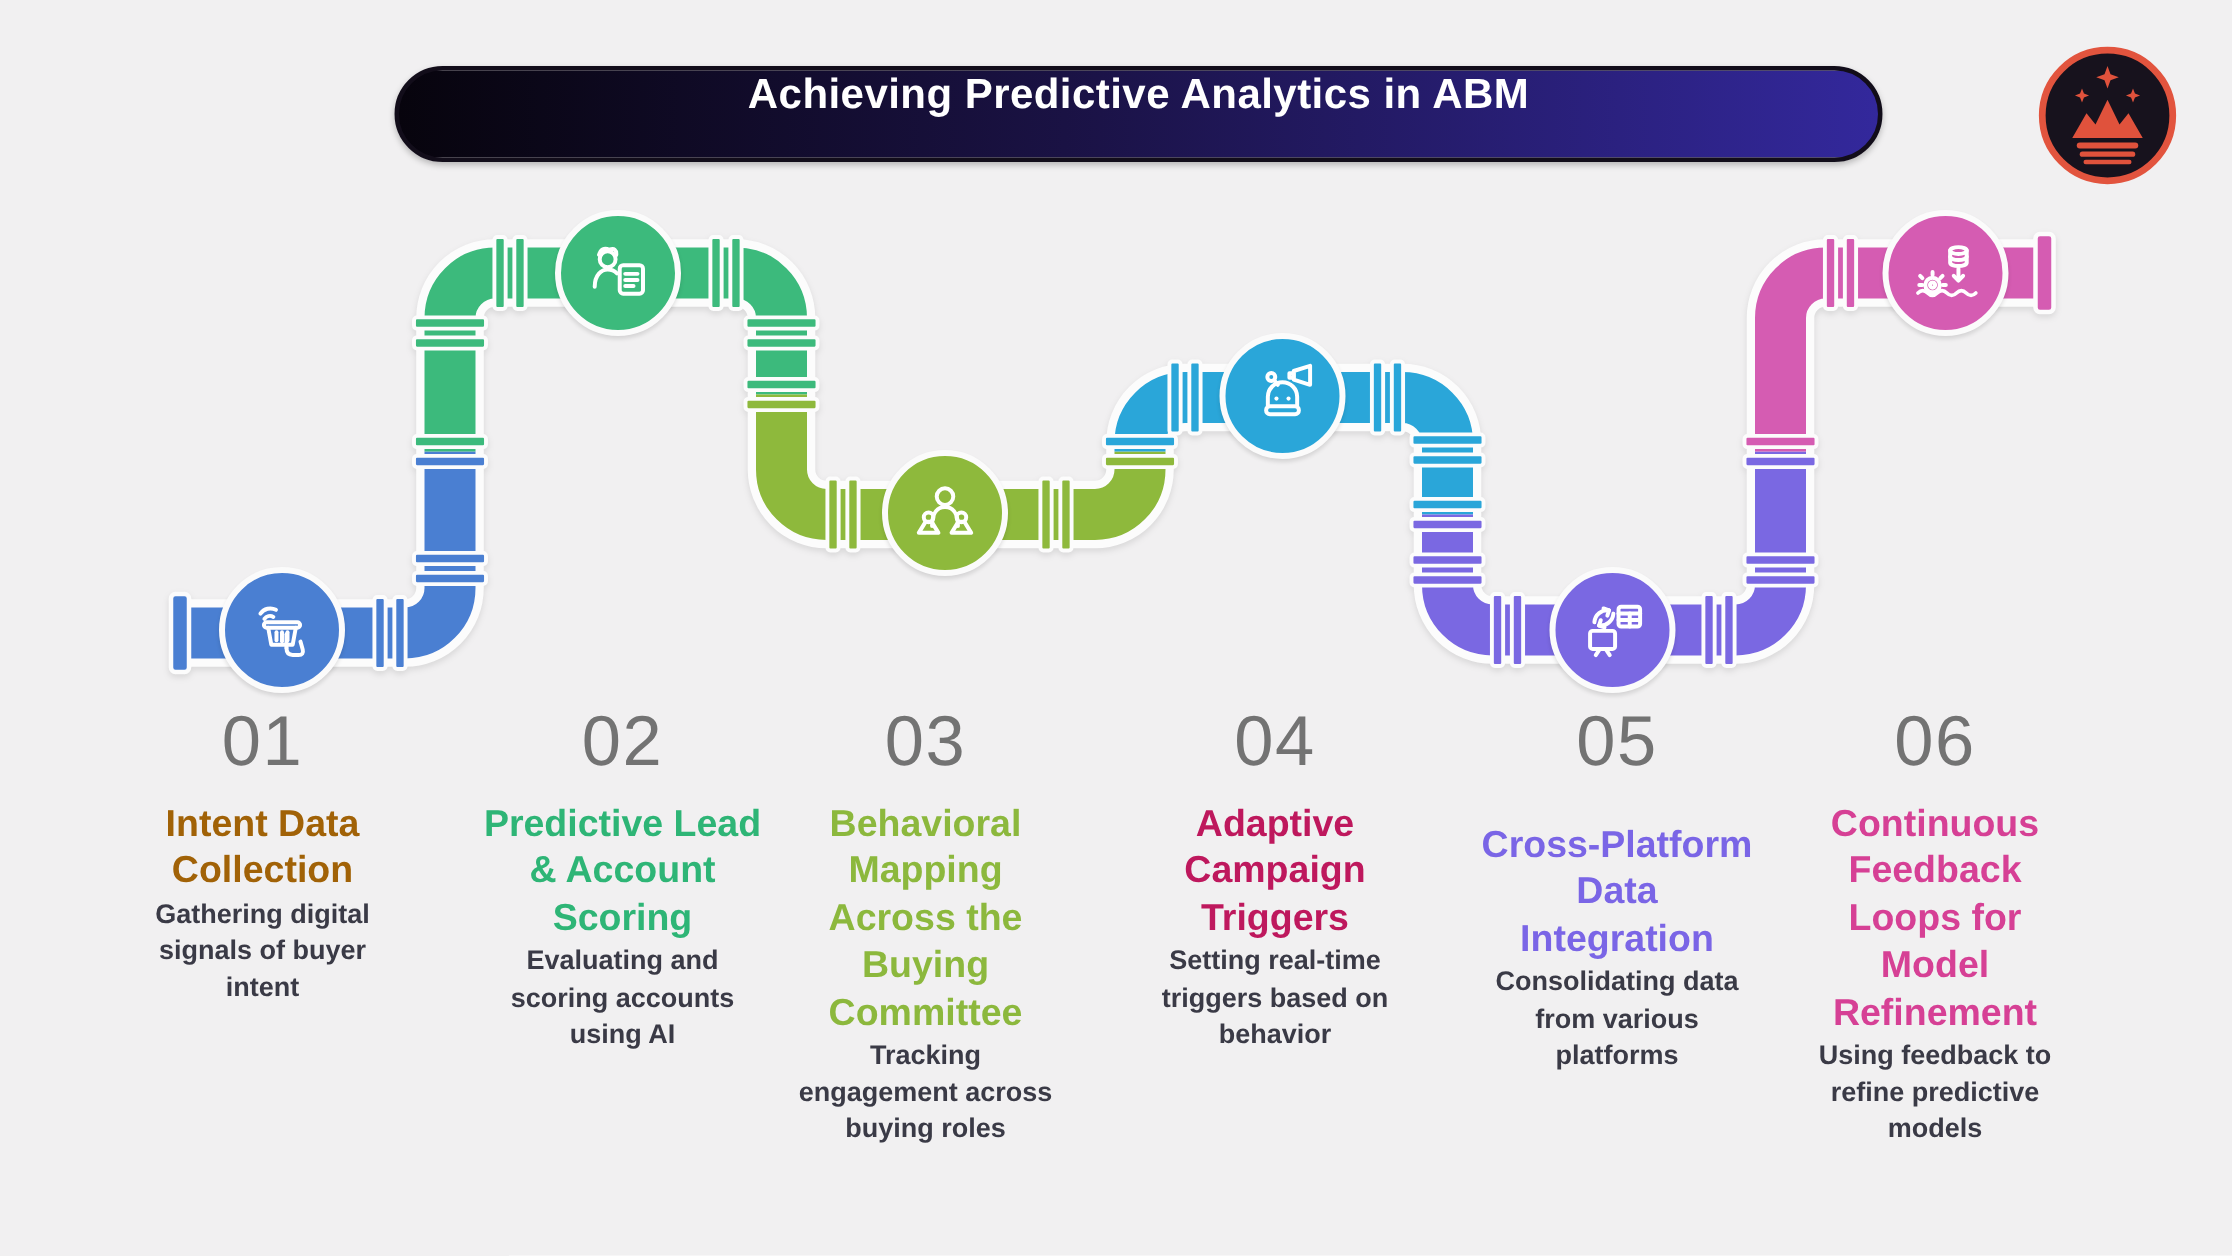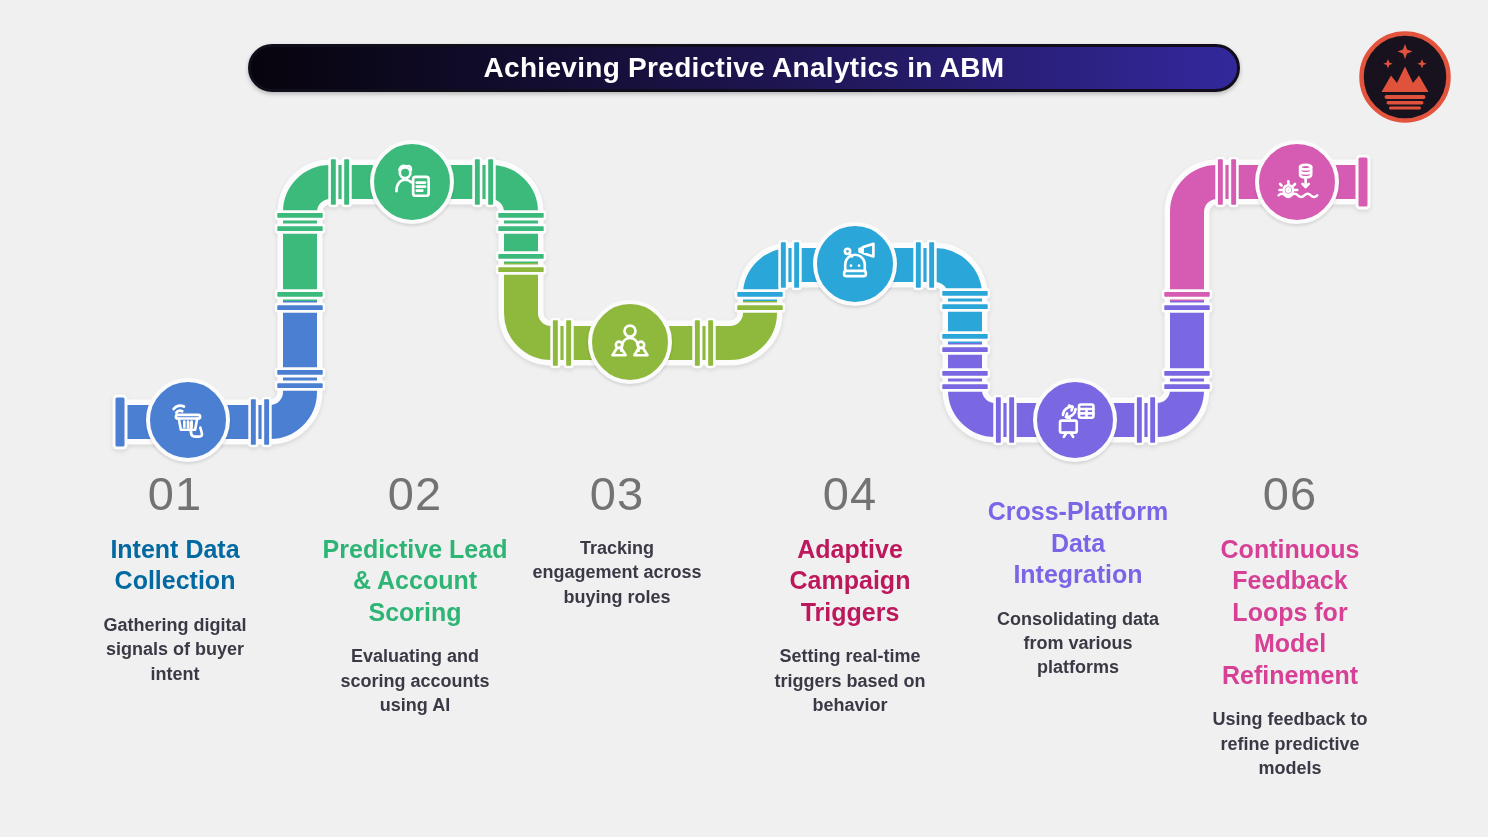--- a/index.html
+++ b/index.html
@@ -4,24 +4,24 @@
 <style>
   html,body{margin:0;padding:0;}
   body{background:#dcdcdе;}
   .canvas{
     position:relative;width:1488px;height:837px;margin:0 auto;
     background:#f1f0f1;overflow:hidden;
     font-family:"Liberation Sans",sans-serif;
   }
   
   .banner{
-    position:absolute;left:248px;top:44px;width:992px;height:48px;
+    position:absolute;left:263px;top:44px;width:992px;height:64px;
     border-radius:33px;border:3px solid #120d1a;box-sizing:border-box;
     background:linear-gradient(90deg,#07040d 0%,#1a1244 45%,#33289c 100%);
-    display:flex;align-items:center;justify-content:center;
+    display:flex;justify-content:center;
     box-shadow:0 2px 4px rgba(0,0,0,.25);
   }
   .banner-title{
     color:#fff;font-size:28px;font-weight:700;letter-spacing:.3px;
   }
   
   .logo{position:absolute;left:1358px;top:30px;width:94px;height:94px;}
   
   .pipes{position:absolute;left:0;top:0;filter:drop-shadow(0 2px 2px rgba(0,0,0,.10));}
   
@@ -34,21 +34,21 @@
   .node svg{display:block;}
   
   .step-col{position:absolute;top:468px;width:230px;text-align:center;}
   .step-num{
     font-size:47px;font-weight:400;color:#737373;letter-spacing:1px;line-height:1.1;
   }
   .step-title{
     margin-top:14px;font-size:25px;font-weight:700;line-height:1.26;white-space:pre-line;
   }
   .step-desc{
-    margin-top:16px;font-size:18px;font-weight:700;line-height:1.36;
+    font-size:18px;font-weight:700;line-height:1.36;
     color:#3a3a46;white-space:pre-line;
   }
 </style>
 </head>
 <body>
 
 <div class="canvas">
 
   <div class="banner">
     <span class="banner-title">Achieving Predictive Analytics in ABM</span>
@@ -204,55 +204,61 @@
       <path d="M24.8 21.6 L27.5 24.4 L30.2 21.6"></path>
       <circle cx="12.5" cy="27" r="4.2"></circle>
       <circle cx="12.5" cy="27" r="1.5"></circle>
       <path d="M12.5 21.2 v-1.8 M17 23 l1.3 -1.3 M18.4 27 h1.8 M6.6 23 l-1.3 -1.3 M6.6 27 H4.8"></path>
       <path d="M4 31.6 q2.8 -2.8 5.6 0 t5.6 0 t5.6 0 t5.6 0 t5.6 0 t5.6 0" stroke-width="2.1"></path>
     </svg>
   </div>
 
   <div class="step-col" style="left:60px;">
     <div class="step-num">01</div>
-    <div class="step-title" style="color: #0369a1;">Intent Data
+    <div class="step-title" style="color: #a16207;">Intent Data
 Collection</div>
     <div class="step-desc">Gathering digital
 signals of buyer
 intent</div>
   </div>
 
   <div class="step-col" style="left:300px;">
     <div class="step-num">02</div>
     <div class="step-title" style="color: rgb(46, 181, 118);">Predictive Lead
 &amp; Account
 Scoring</div>
     <div class="step-desc">Evaluating and
 scoring accounts
 using AI</div>
   </div>
 
   <div class="step-col" style="left:502px;">
     <div class="step-num">03</div>
+    <div class="step-title" style="color: rgb(140, 184, 61);">Behavioral
+Mapping
+Across the
+Buying
+Committee</div>
     <div class="step-desc">Tracking
 engagement across
 buying roles</div>
   </div>
 
   <div class="step-col" style="left:735px;">
     <div class="step-num">04</div>
     <div class="step-title" style="color: #be185d;">Adaptive
 Campaign
 Triggers</div>
     <div class="step-desc">Setting real-time
 triggers based on
 behavior</div>
   </div>
 
   <div class="step-col" style="left:963px;">
+    <div class="step-num">05</div>
     <div class="step-title" style="color: rgb(122, 101, 230); margin-top: 28px;">Cross-Platform
 Data
 Integration</div>
     <div class="step-desc">Consolidating data
 from various
 platforms</div>
   </div>
 
   <div class="step-col" style="left:1175px;">
     <div class="step-num">06</div>

